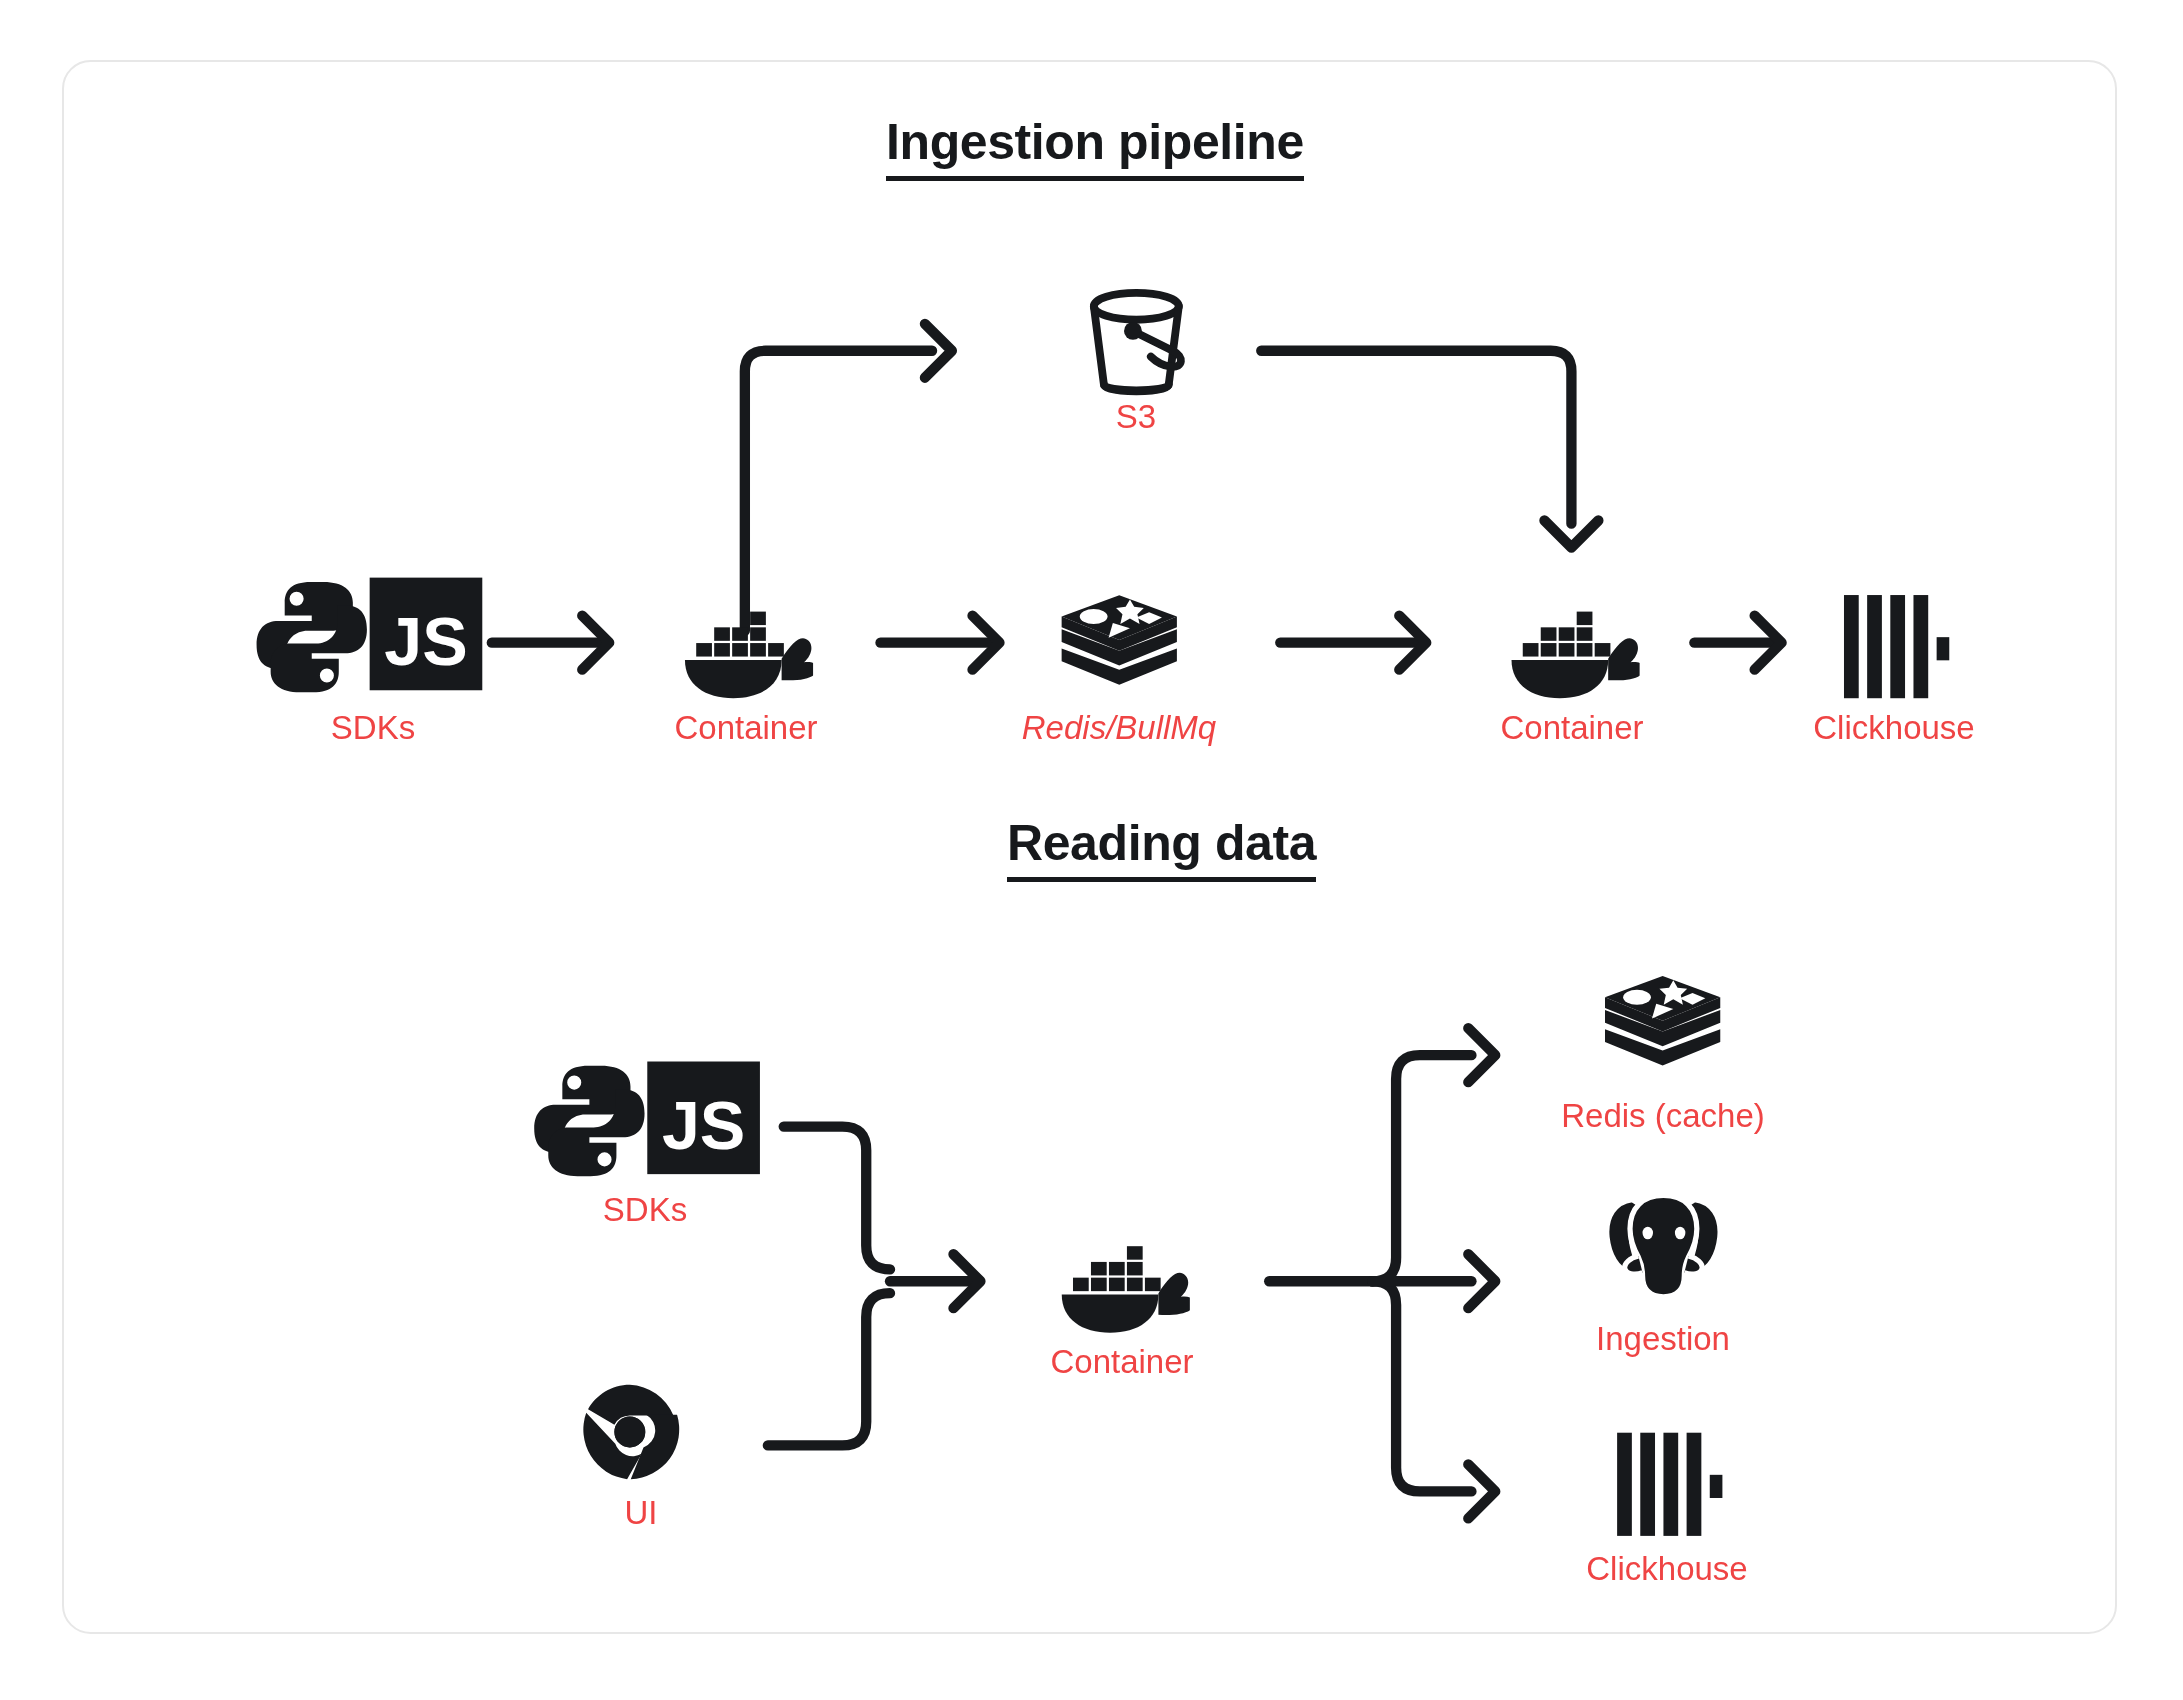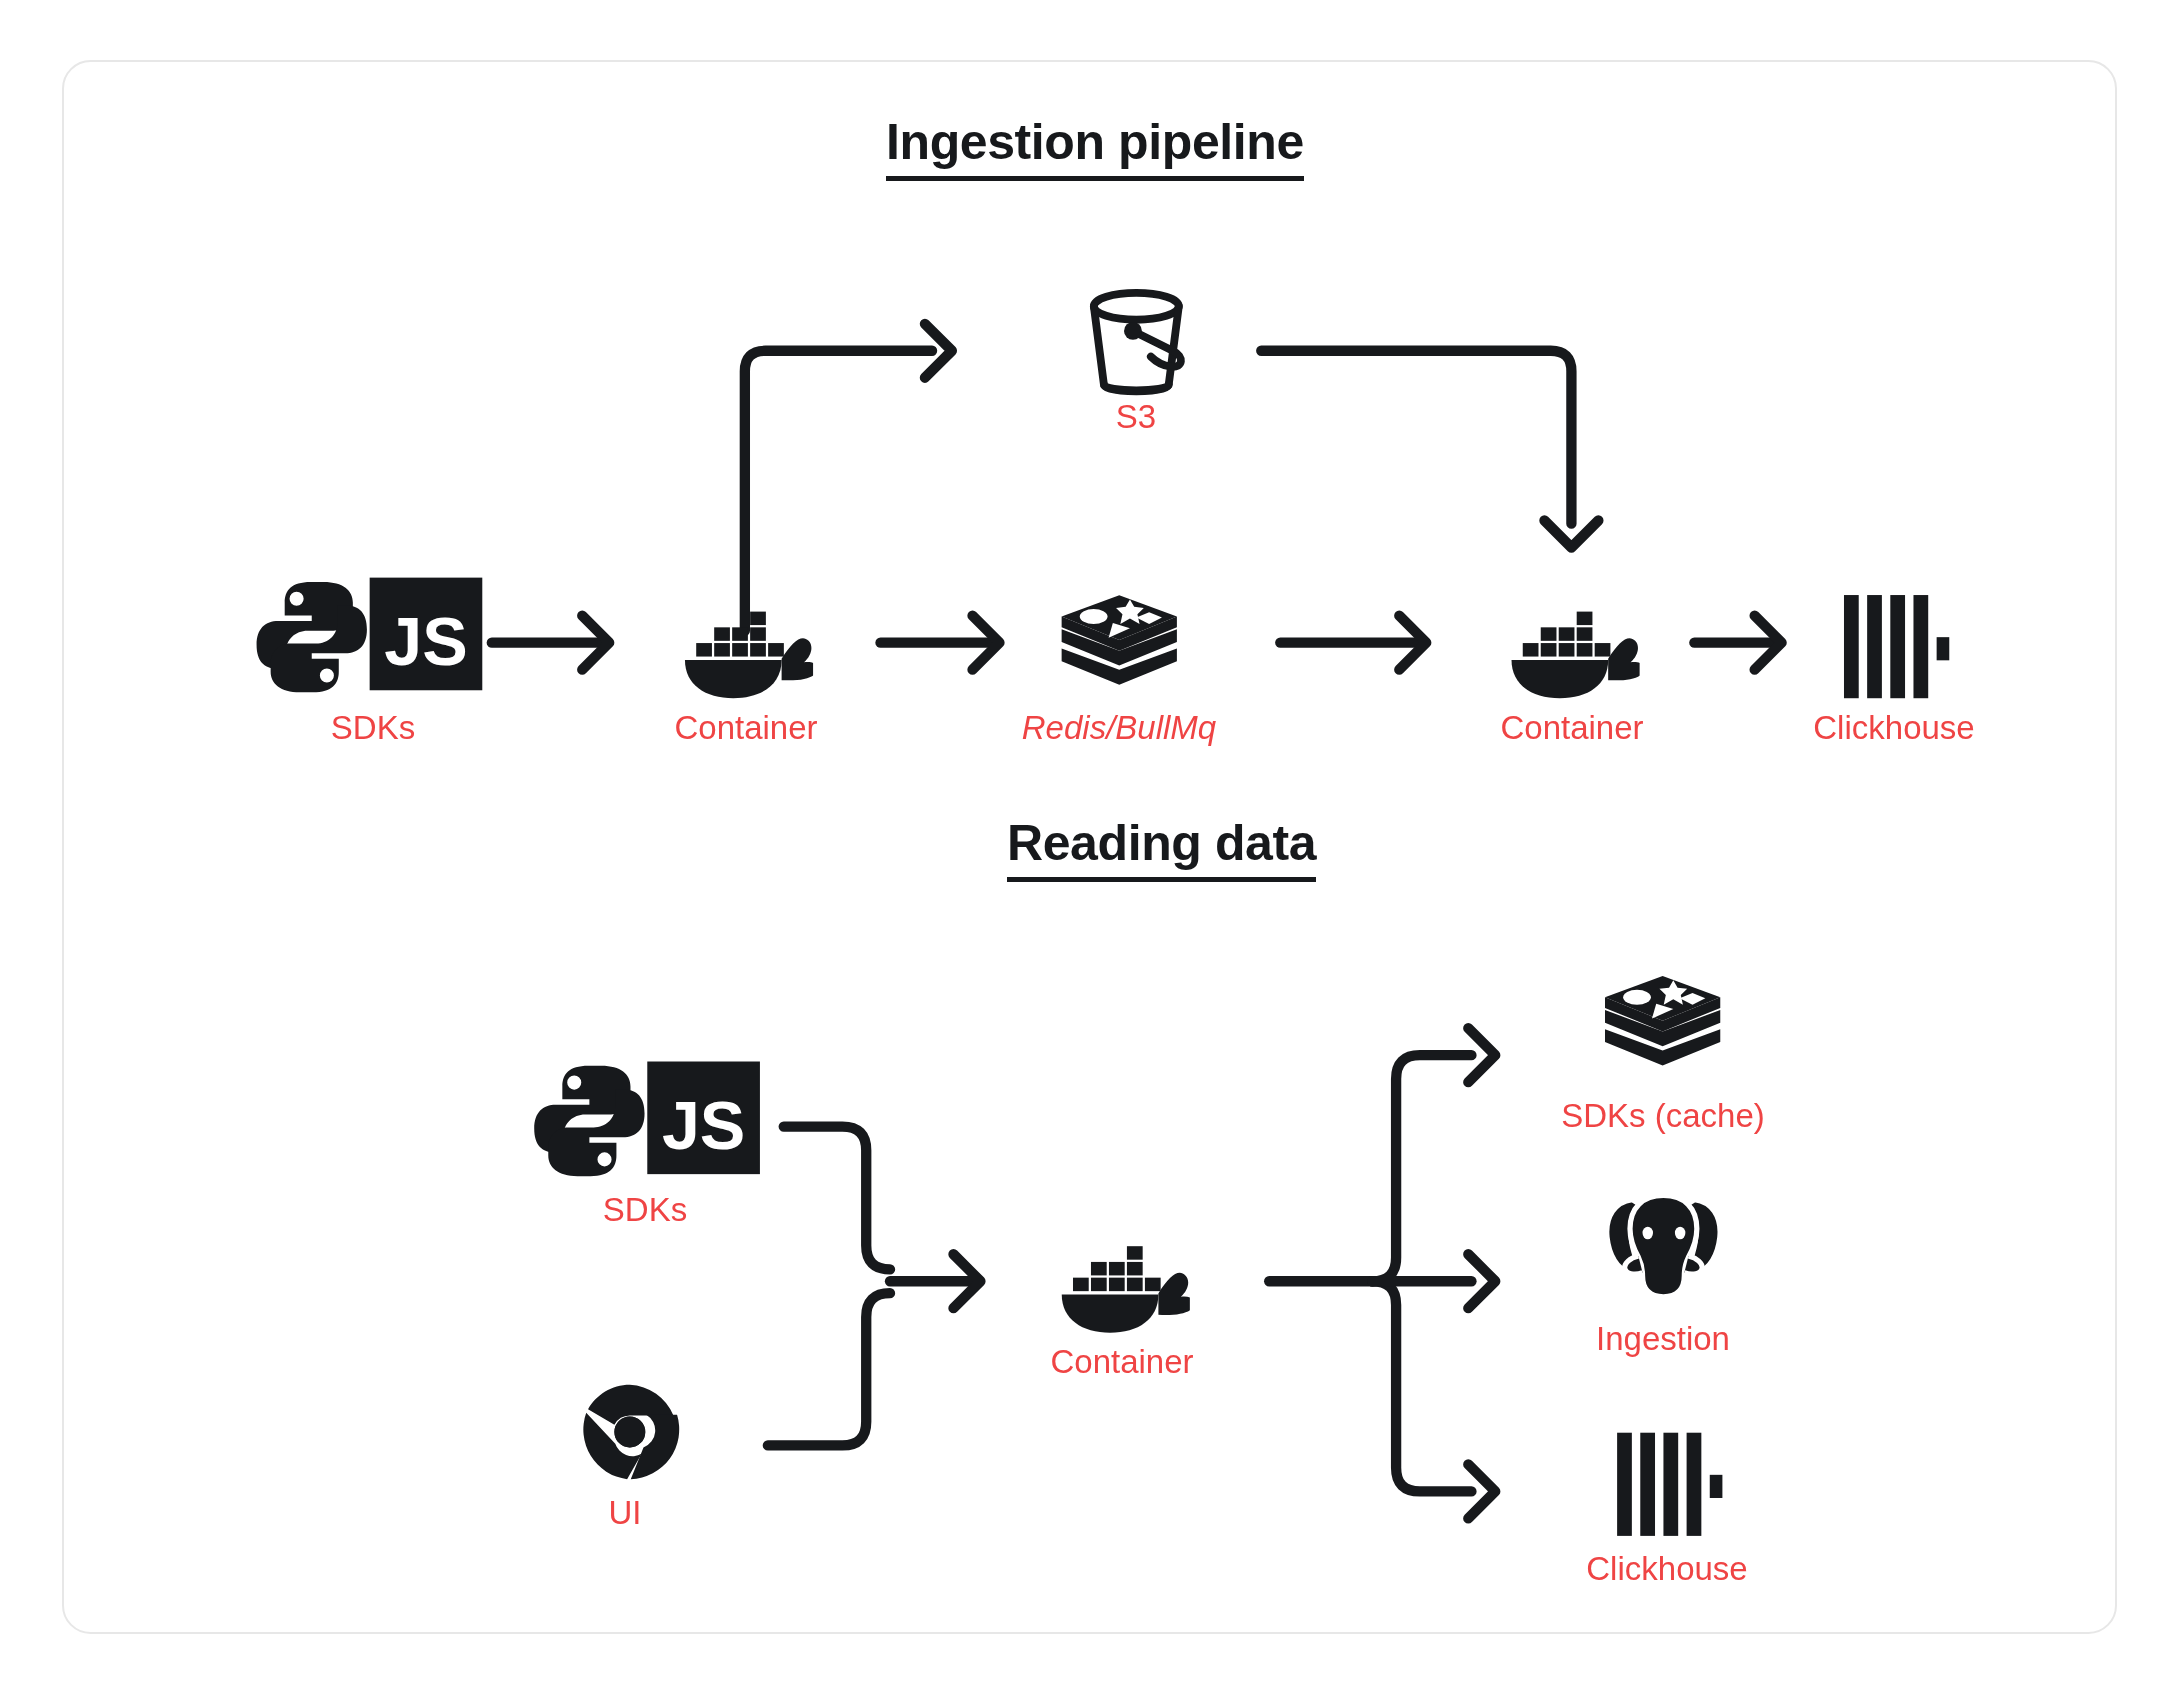--- a/index.html
+++ b/index.html
@@ -227,28 +227,28 @@
   <div class="node" style="left:1469px;top:700px;width:206px;">
     <span class="cap">Container</span>
   </div>
   <div class="node" style="left:1791px;top:700px;width:206px;">
     <span class="cap">Clickhouse</span>
   </div>
 
   <div class="node" style="left:542px;top:1182px;width:206px;">
     <span class="cap">SDKs</span>
   </div>
-  <div class="node" style="left:522px;top:1485px;width:206px;text-align:center;">
+  <div class="node" style="left:538px;top:1485px;width:206px;text-align:center;">
     <span class="cap">UI</span>
   </div>
   <div class="node" style="left:1019px;top:1334px;width:206px;">
     <span class="cap">Container</span>
   </div>
   <div class="node" style="left:1560px;top:1088px;width:206px;">
-    <span class="cap">SDKs (cache)</span>
+    <span class="cap">Redis (cache)</span>
   </div>
   <div class="node" style="left:1560px;top:1311px;width:206px;">
     <span class="cap">Ingestion</span>
   </div>
   <div class="node" style="left:1564px;top:1541px;width:206px;">
     <span class="cap">Clickhouse</span>
   </div>
 
 </div>
 

